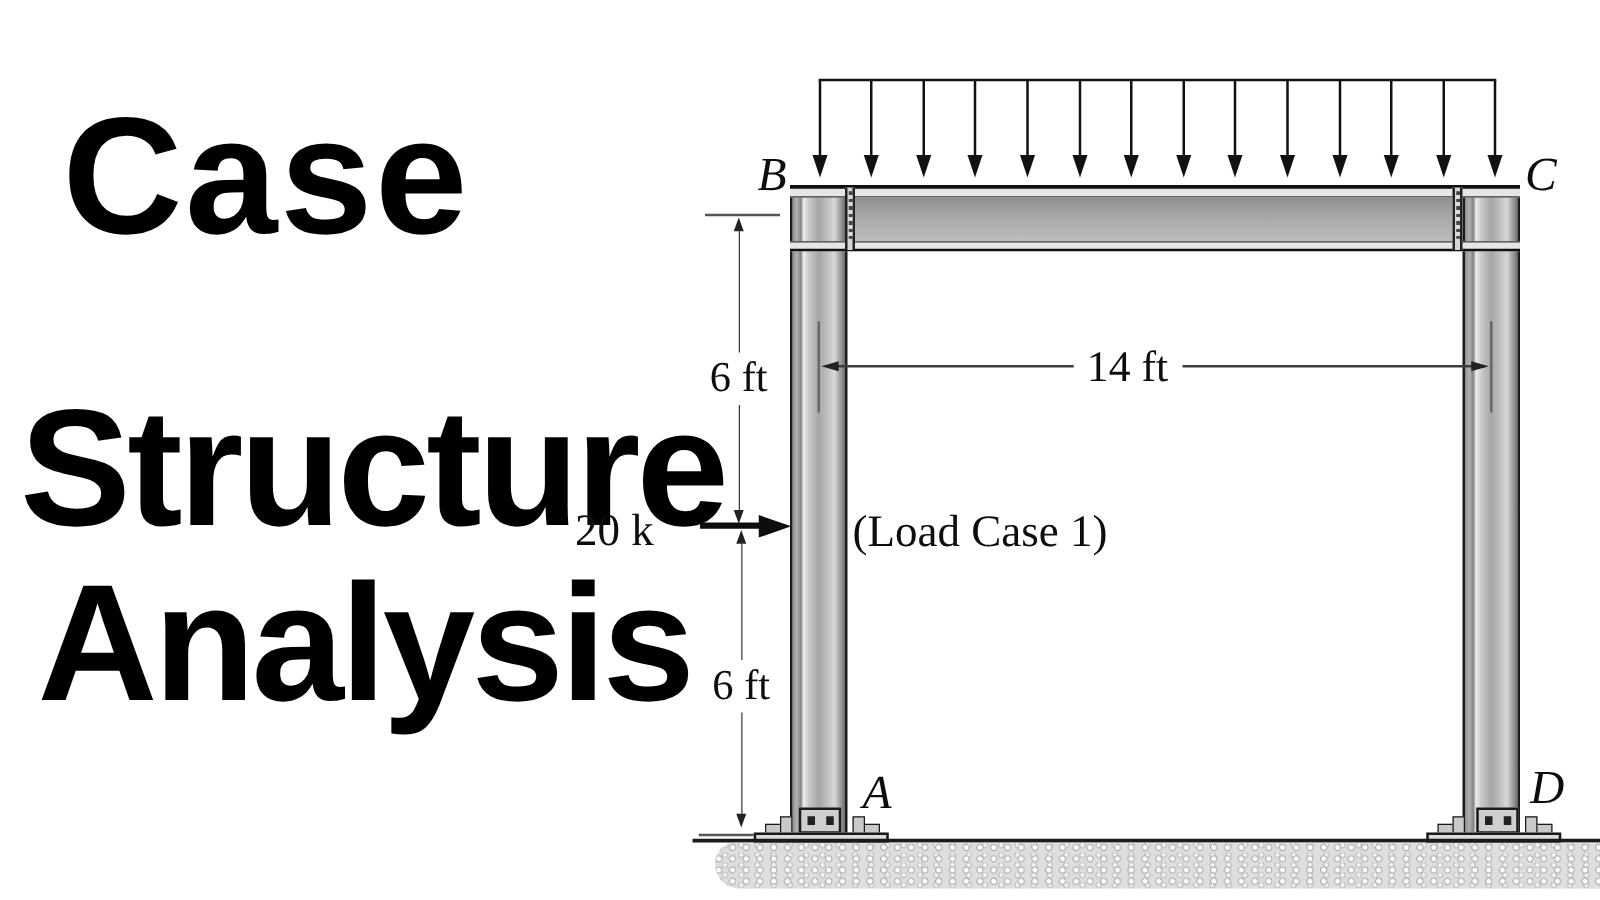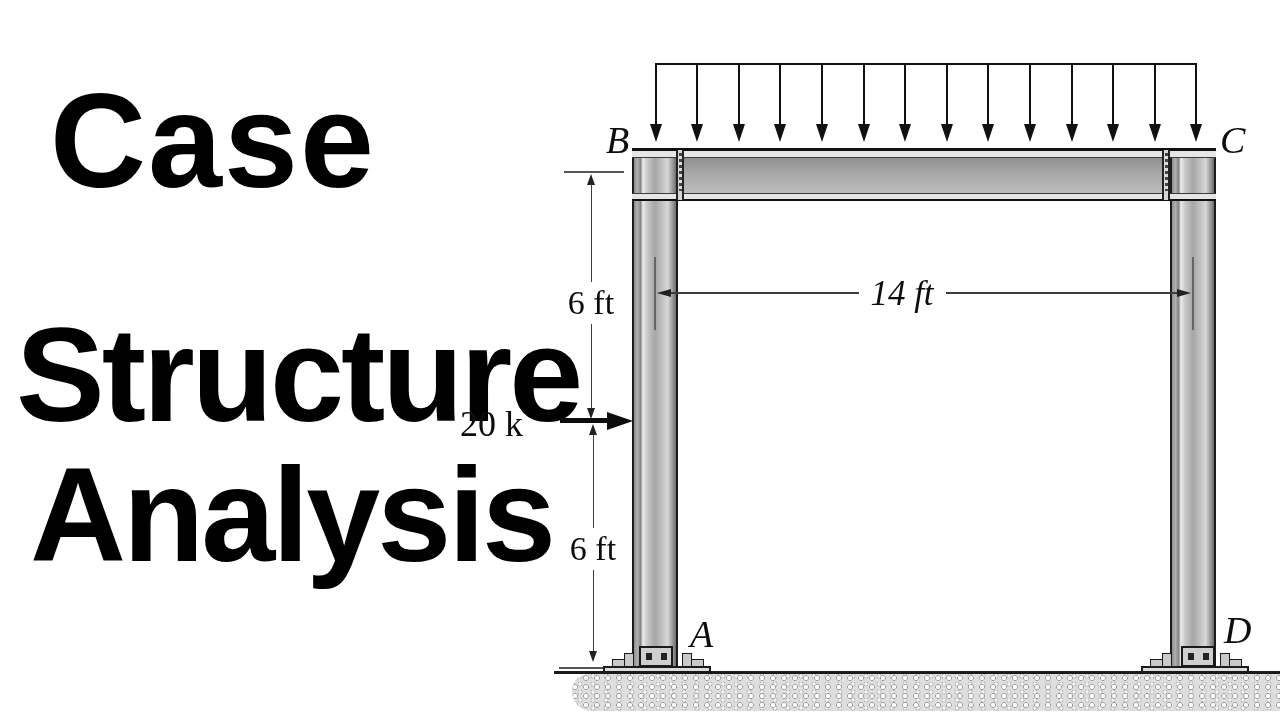--- a/index.html
+++ b/index.html
@@ -166,39 +166,40 @@
   <div class="dtxt joint" style="left:1220px; top:118px;">C</div>
   <div class="dtxt joint" style="left:690px; top:612px;">A</div>
   <div class="dtxt joint" style="left:1224px; top:608px;">D</div>
 
   <div class="ext-line-v" style="left:654px; top:257px; height:73px;"></div>
   <div class="ext-line-v" style="left:1192px; top:257px; height:73px;"></div>
   <div class="dim-line-h" style="left:663px; top:292px; width:196px;"></div>
   <div class="dim-line-h" style="left:946px; top:292px; width:242px;"></div>
   <div class="ah ah-left" style="left:657px; top:289px;"></div>
   <div class="ah ah-right" style="left:1177px; top:289px;"></div>
-  <div class="dtxt" style="left:858px; top:274px; width:88px; text-align:center; font-size:35px;font-style:italic;">14 ft</div>
+  <div class="dtxt" style="left:858px; top:274px; width:88px; text-align:center; font-size:35px;">14 ft</div>
 
   <div class="ext-line-h" style="left:564px; top:171px; width:60px;"></div>
   <div class="ah ah-up" style="left:587px; top:174px;"></div>
   <div class="dim-line-v" style="left:590.5px; top:184px; height:98px;"></div>
   <div class="dtxt" style="left:549px; top:284px; width:84px; text-align:center; font-size:34px;">6 ft</div>
   <div class="dim-line-v" style="left:590.5px; top:324px; height:85px;"></div>
   <div class="ah ah-down" style="left:587px; top:408px;"></div>
 
   <div class="ah ah-up" style="left:589px; top:424px;"></div>
   <div class="dim-line-v" style="left:592.5px; top:434px; height:94px;"></div>
   <div class="dtxt" style="left:551px; top:530px; width:84px; text-align:center; font-size:34px;">6 ft</div>
   <div class="dim-line-v" style="left:592.5px; top:570px; height:82px;"></div>
   <div class="ah ah-down" style="left:589px; top:651px;"></div>
   <div class="ext-line-h" style="left:559px; top:667px; width:44px;"></div>
 
   <div class="dtxt" style="left:460px; top:403px; width:88px; text-align:left; font-size:36px;">20 k</div>
   <div style="position:absolute; left:560px; top:418px; width:48px; height:5px; background:#0d0d0d;"></div>
   <div class="ah" style="left:607px; top:411.5px; border-top:9px solid transparent; border-bottom:9px solid transparent; border-left:26px solid #0d0d0d;"></div>
+  <div class="dtxt" style="left:682px; top:404px; font-size:36px;">(Load Case 1)</div>
 
   <div class="bolt-block" style="left:639px; top:646px;">
     <div class="bolt-sq"></div>
     <div class="bolt-sq"></div>
   </div>
   <div class="angle" style="left:612px; top:659px; width:14px; height:9px;"></div>
   <div class="angle" style="left:624px; top:653px; width:10px; height:15px;"></div>
   <div class="angle" style="left:690px; top:659px; width:14px; height:9px;"></div>
   <div class="angle" style="left:682px; top:653px; width:10px; height:15px;"></div>
   <div class="base-plate" style="left:603px; top:666px;"></div>

